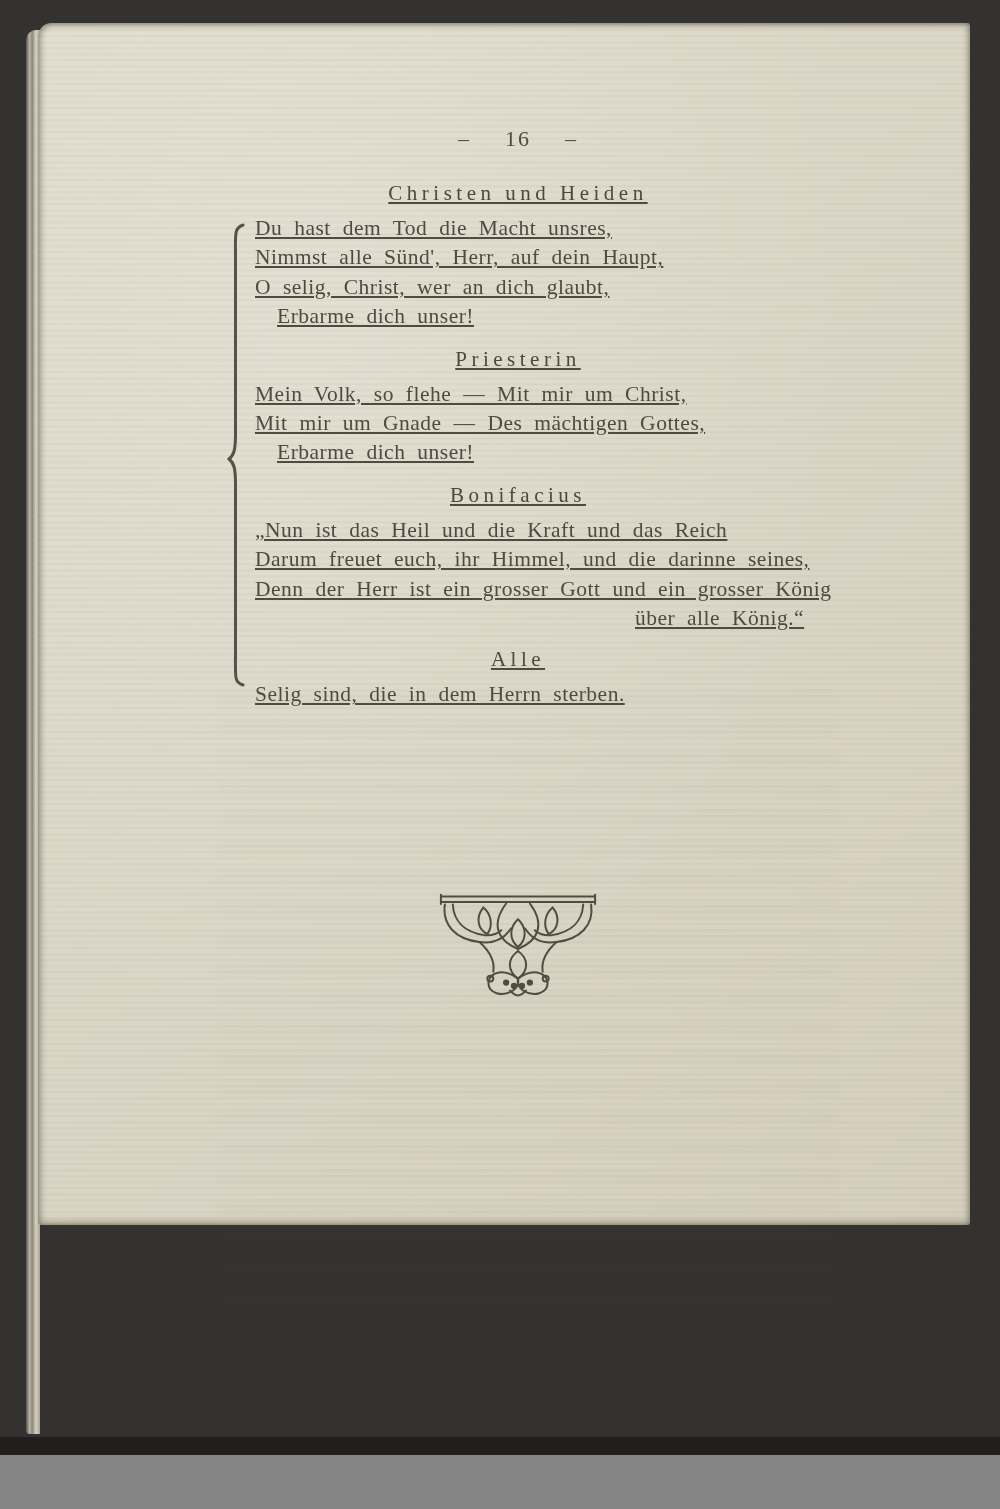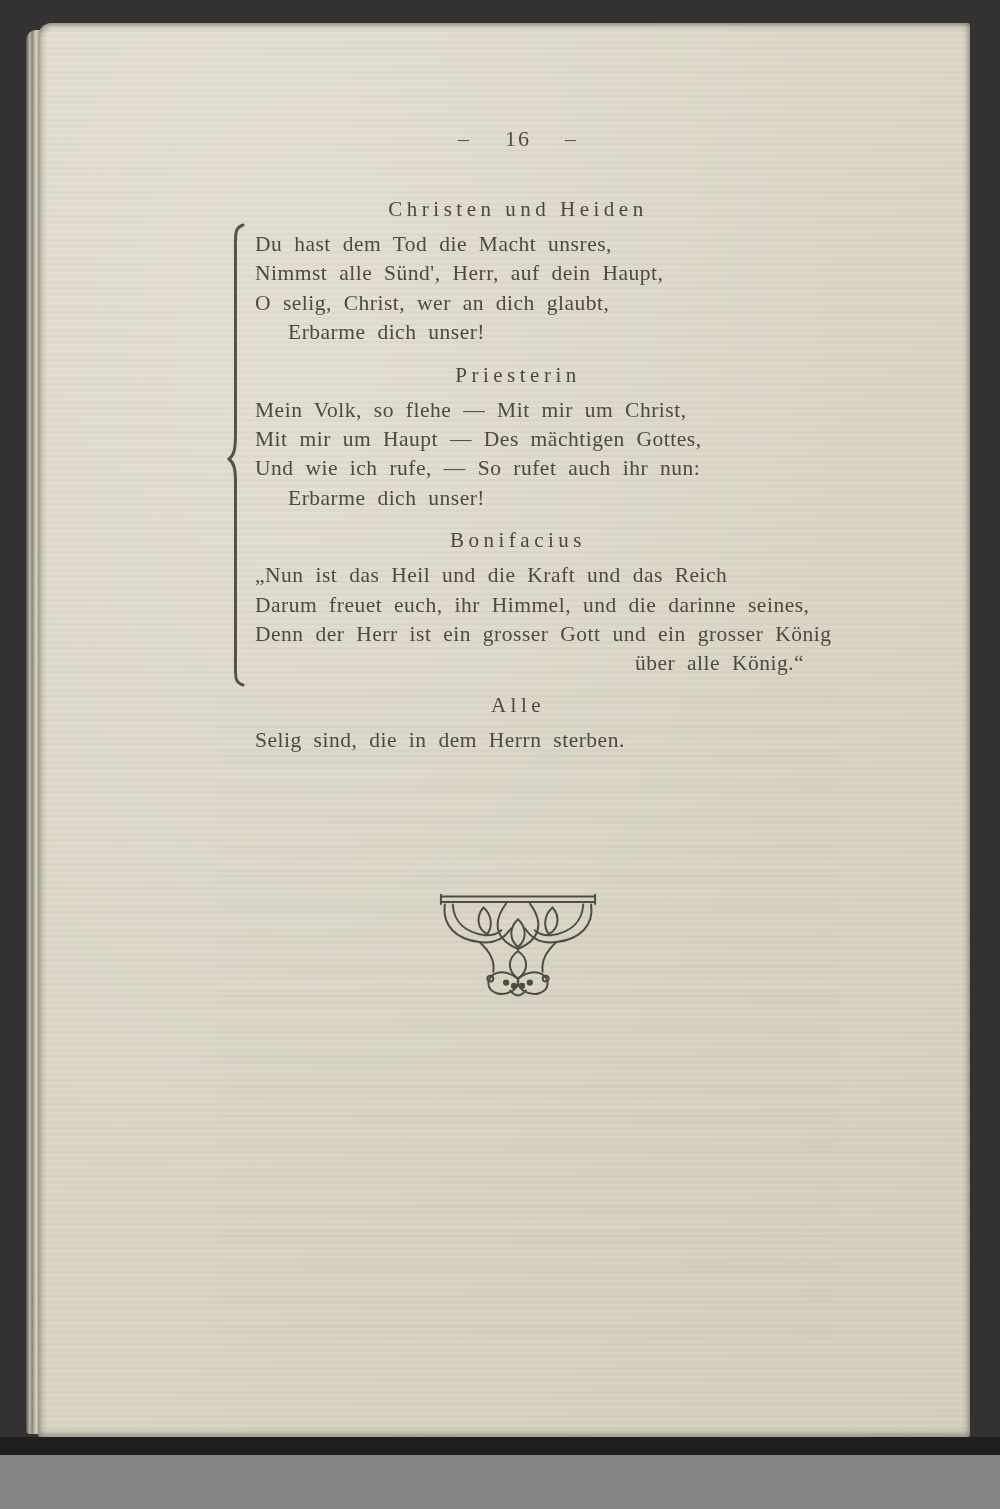--- a/index.html
+++ b/index.html
@@ -10,21 +10,21 @@
     overflow:hidden;
     font-family:"Liberation Serif", serif;
   }
   
   .page-edges{
     position:absolute;left:26px;top:30px;width:14px;height:1404px;
     background:linear-gradient(90deg,#55524a 0%,#b9b3a4 25%,#8d887b 45%,#d6d0bf 70%,#a9a496 100%);
     border-radius:10px 0 0 4px;
   }
   .page{
-    position:absolute;left:38px;top:23px;width:932px;height:1414px;
+    position:absolute;left:38px;top:23px;width:932px;height:1202px;
     background:
       radial-gradient(ellipse at 30% 25%, rgba(255,255,255,0.16), rgba(255,255,255,0) 60%),
       linear-gradient(135deg,#e0dbcb 0%,#dbd6c6 40%,#d8d3c2 70%,#d4cebd 100%);
     border-radius:14px 3px 3px 3px;
     box-shadow:
       inset 3px 0 6px rgba(90,85,70,0.35),
       inset -3px 0 5px rgba(90,85,70,0.25),
       inset 0 3px 5px rgba(90,85,70,0.30),
       inset 0 -4px 7px rgba(90,85,70,0.28);
   }
@@ -41,32 +41,32 @@
     background:repeating-linear-gradient(180deg,
       rgba(110,104,84,0.06) 0 10px, rgba(110,104,84,0) 10px 30px);
     filter:blur(4px);opacity:.5;pointer-events:none;
   }
   .pagenum{
     position:absolute;left:180px;top:103px;width:600px;
     text-align:center;font-size:22px;color:#4e4b41;letter-spacing:2px;
   }
   .pagenum .gap{display:inline-block;width:34px;}
   .content{
-    position:absolute;left:180px;top:174px;width:600px;color:#4e4b41;
+    position:absolute;left:180px;top:158px;width:600px;color:#4e4b41;text-decoration:underline;
   }
   .sheading{
     text-align:center;font-size:21px;letter-spacing:4.5px;
     margin:0 0 8px 0;white-space:nowrap;color:#4b483e;
   }
   .stanza{margin:0 0 15px 0;padding-left:37px;}
   .vline{
     font-size:21.5px;line-height:29.4px;white-space:nowrap;
     letter-spacing:0.5px;word-spacing:6px;color:#4d4a40;
   }
-  .vline.ind{margin-left:33px;}
+  .vline.ind{margin-left:22px;}
   .vline.far{margin-left:380px;}
   .stanza.tight{margin-bottom:14px;}
   
   .brace{position:absolute;left:189px;top:199px;width:18px;height:466px;}
   
   .ornament{position:absolute;left:396px;top:868px;width:168px;height:112px;}
   
   .dark-band{
     position:absolute;left:0;top:1437px;width:1000px;height:18px;
     background:#201f1d;
@@ -97,22 +97,21 @@
     <div class="stanza">
       <div class="vline">Du hast dem Tod die Macht unsres,</div>
       <div class="vline">Nimmst alle Sünd', Herr, auf dein Haupt,</div>
       <div class="vline">O selig, Christ, wer an dich glaubt,</div>
       <div class="vline ind">Erbarme dich unser!</div>
     </div>
 
     <div class="sheading">Priesterin</div>
     <div class="stanza">
       <div class="vline">Mein Volk, so flehe — Mit mir um Christ,</div>
-      <div class="vline">Mit mir um Haupt — Des mächtigen Gottes,</div>
-      <div class="vline">Und wie ich rufe, — So rufet auch ihr nun:</div>
+      <div class="vline">Mit mir um Gnade — Des mächtigen Gottes,</div>
       <div class="vline ind">Erbarme dich unser!</div>
     </div>
 
     <div class="sheading">Bonifacius</div>
     <div class="stanza tight">
       <div class="vline">„Nun ist das Heil und die Kraft und das Reich</div>
       <div class="vline">Darum freuet euch, ihr Himmel, und die darinne seines,</div>
       <div class="vline">Denn der Herr ist ein grosser Gott und ein grosser König</div>
       <div class="vline far">über alle König.“</div>
     </div>

